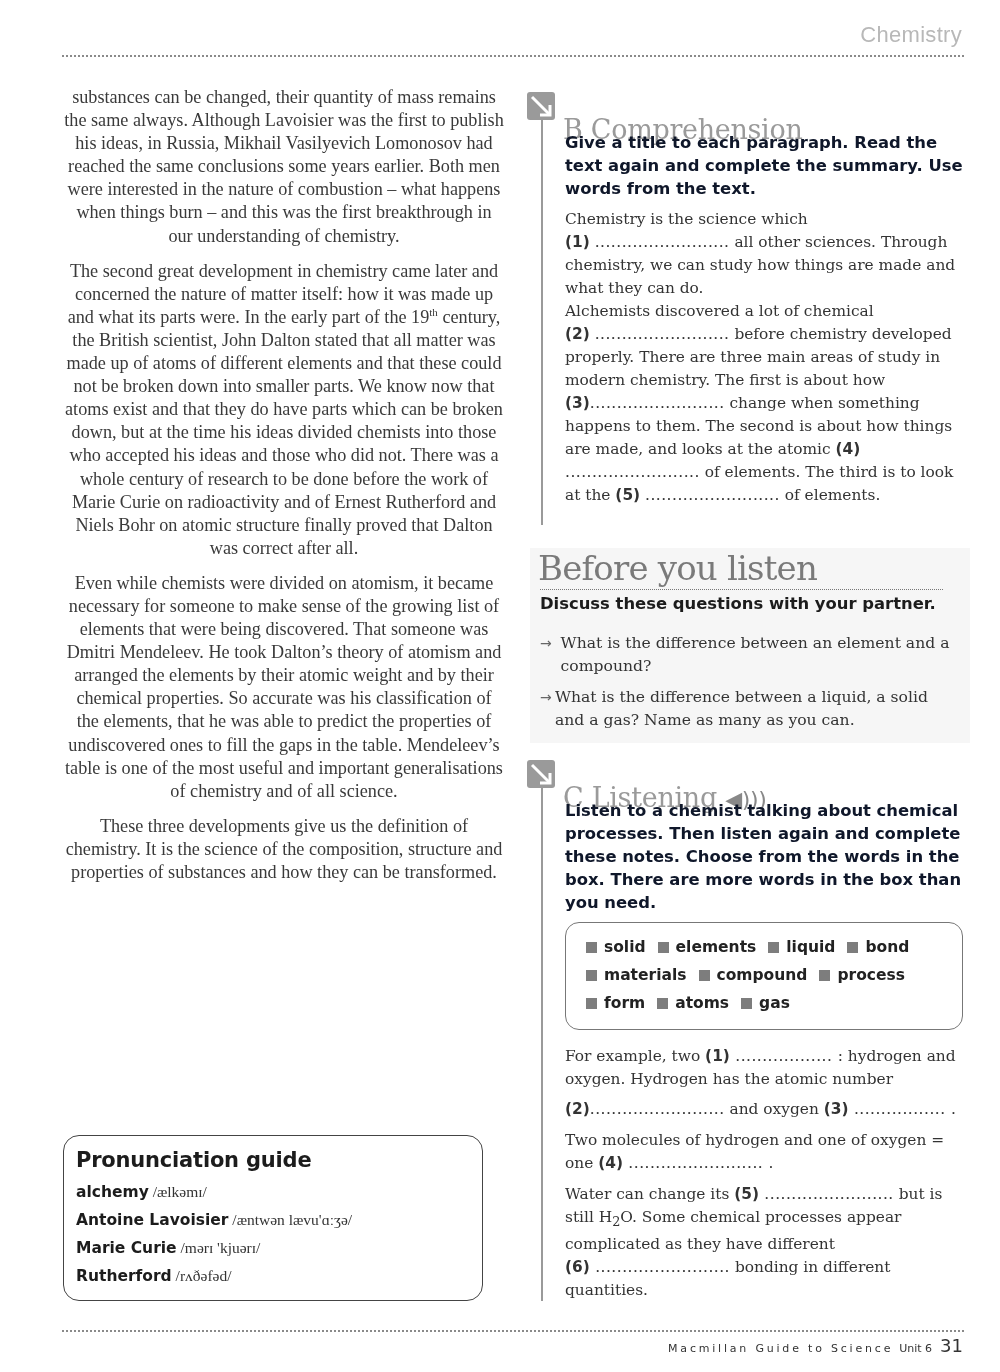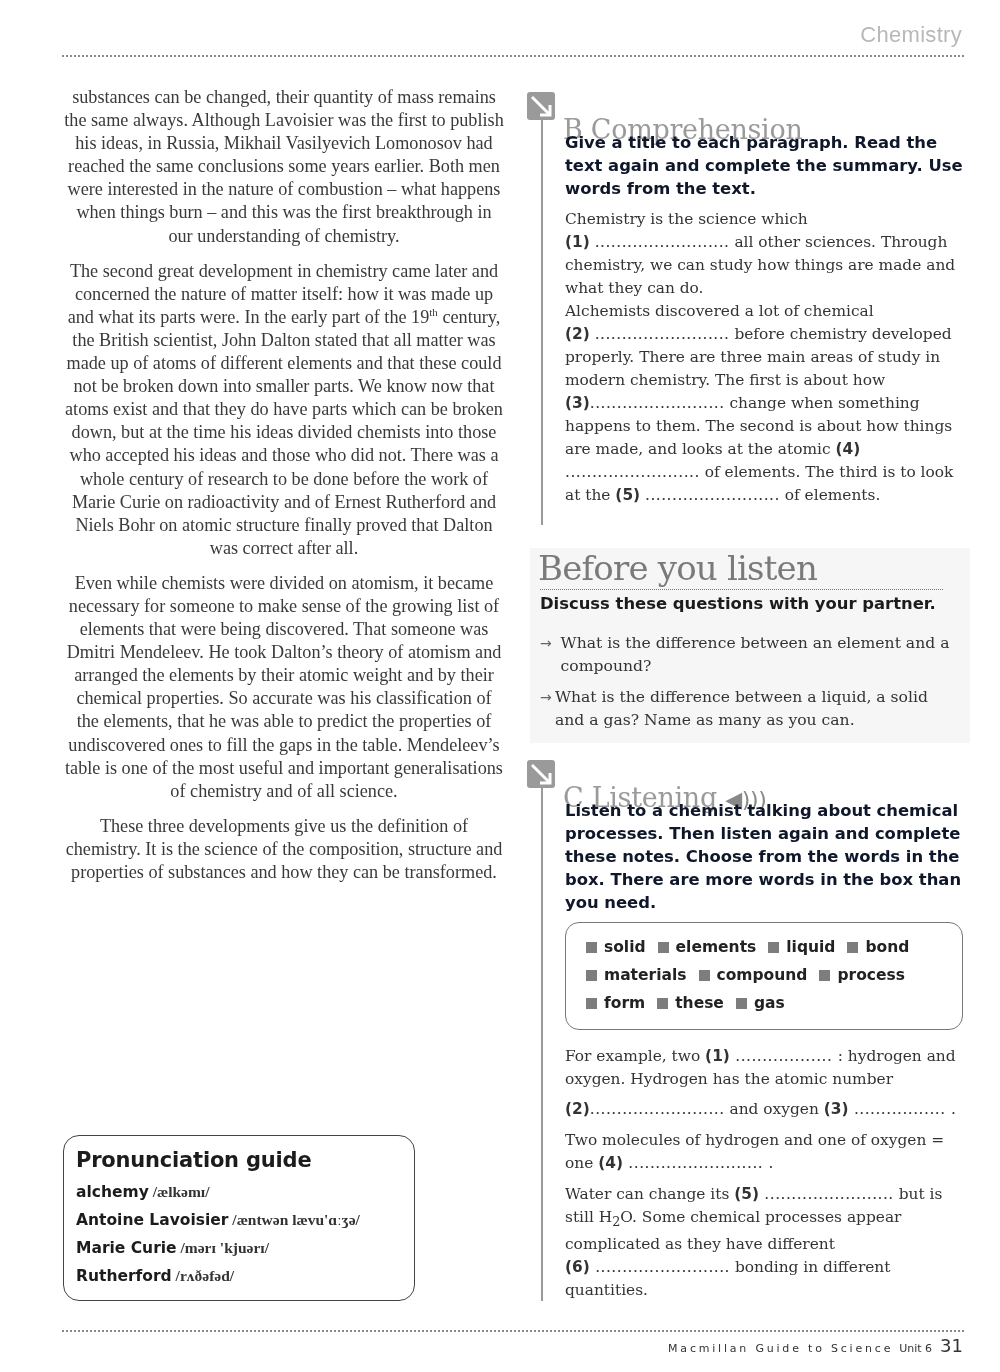--- a/index.html
+++ b/index.html
@@ -23,33 +23,33 @@
   .left-col {
     position: absolute; left: 64px; top: 86px; width: 440px;
     font-family: "Liberation Serif", serif; font-size: 18.2px; line-height: 23.1px;
     color: #3a3a3a;
     text-align: center;
   }
   .left-col p { margin: 0 0 12px 0; }
   .left-col sup { font-size: 11px; line-height: 0; }
 
   .pron-box {
-    position: absolute; left: 63px; top: 1135px; width: 352px; height: 166px;
+    position: absolute; left: 63px; top: 1135px; width: 420px; height: 166px;
     border: 1.5px solid #444; border-radius: 16px; box-sizing: border-box;
     padding: 12px 12px 0 12px;
   }
   .pron-title {
     font-family: "DejaVu Sans", sans-serif; font-weight: bold; font-size: 21px;
     color: #1c1c1c; margin-bottom: 6px; letter-spacing: -0.2px;
   }
   .pron-row {
     font-size: 15.5px; line-height: 28px; color: #1c1c1c;
   }
   .pron-row .term { font-family: "DejaVu Sans", sans-serif; font-weight: bold; }
-  .pron-row .ipa { font-family: "Liberation Serif", serif; font-size: 15.5px; color: #333; font-weight: bold; }
+  .pron-row .ipa { font-family: "Liberation Serif", serif; font-size: 15.5px; color: #333; }
 
   
   .section-icon {
     position: absolute; width: 28px; height: 28px;
   }
   .section-line {
     position: absolute; width: 0; border-left: 2px solid #9a9a9a;
   }
   .section-title {
     position: absolute; font-family: "DejaVu Serif", serif; font-size: 27px;
@@ -210,21 +210,21 @@
         <span>process</span>
       </span>
   </div>
   <div class="word-row">
     <span class="word">
         <span class="sq"></span>
         <span>form</span>
       </span>
     <span class="word">
         <span class="sq"></span>
-        <span>these</span>
+        <span>atoms</span>
       </span>
     <span class="word">
         <span class="sq"></span>
         <span>gas</span>
       </span>
   </div>
 </div>
 
 <div class="body-r" style="top:1045px;">
   <div><span>For example, two </span><b>(1)</b><span class="dots"> .................. </span><span>: hydrogen and oxygen. Hydrogen has the atomic number</span></div>

